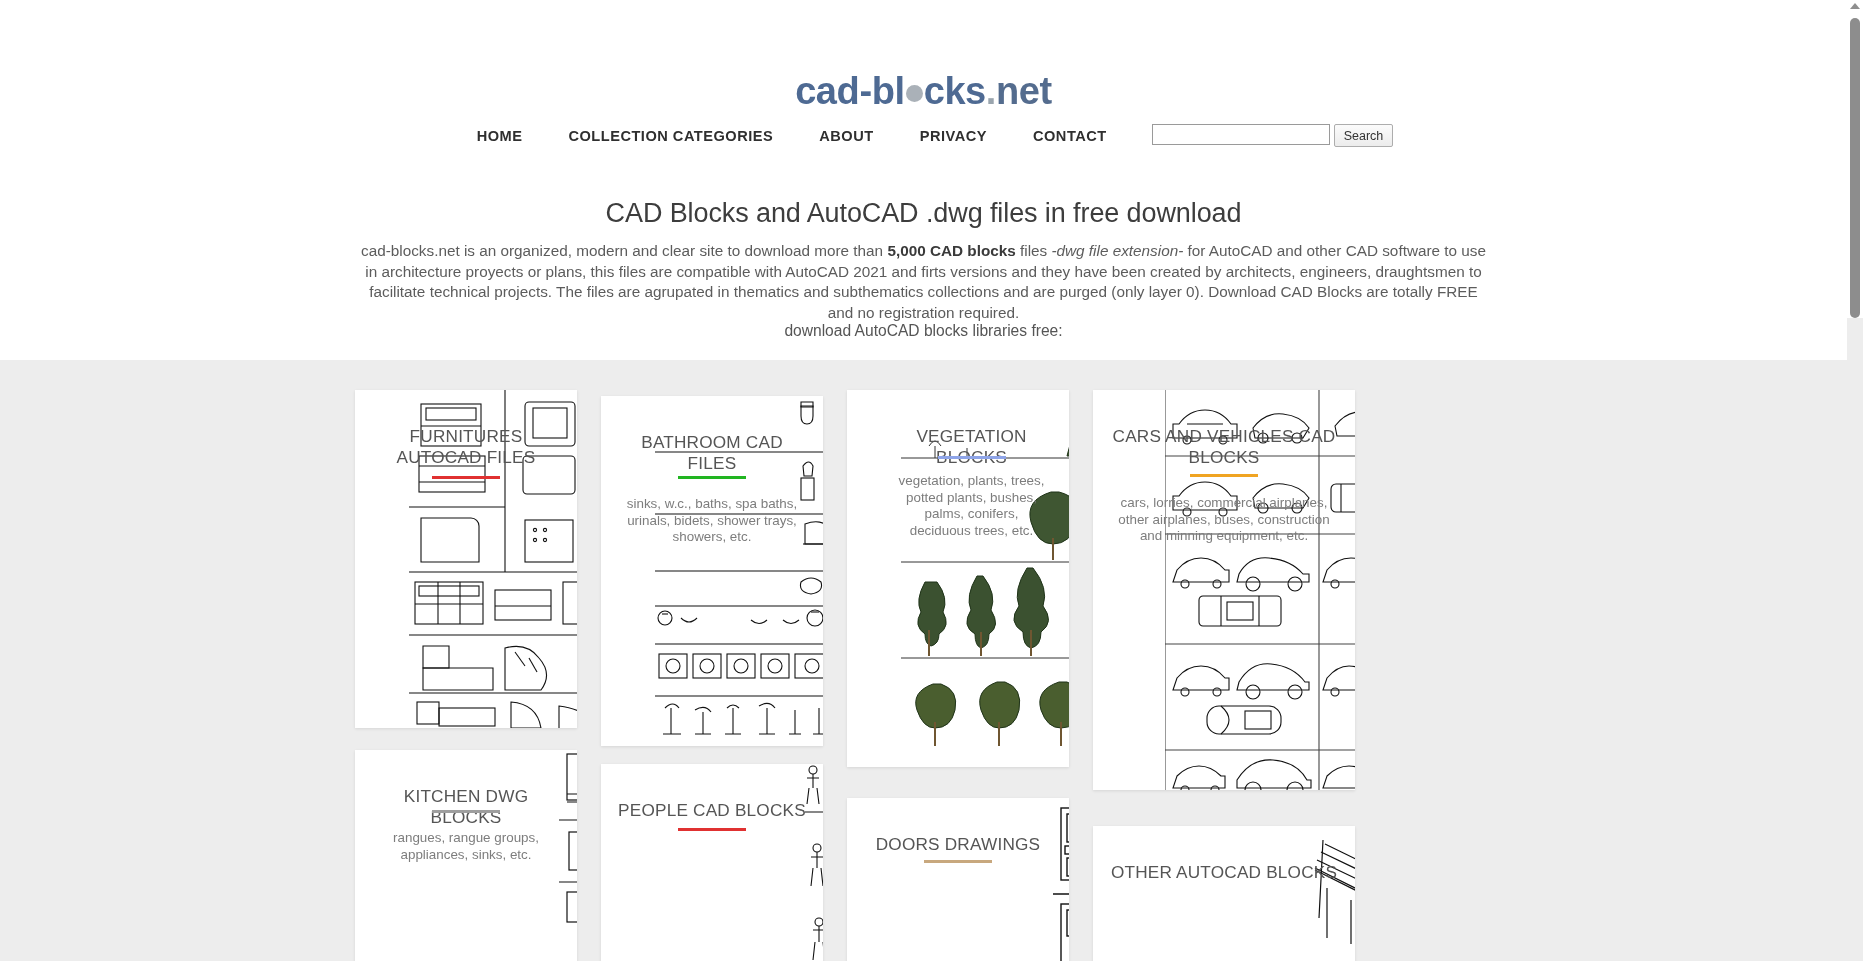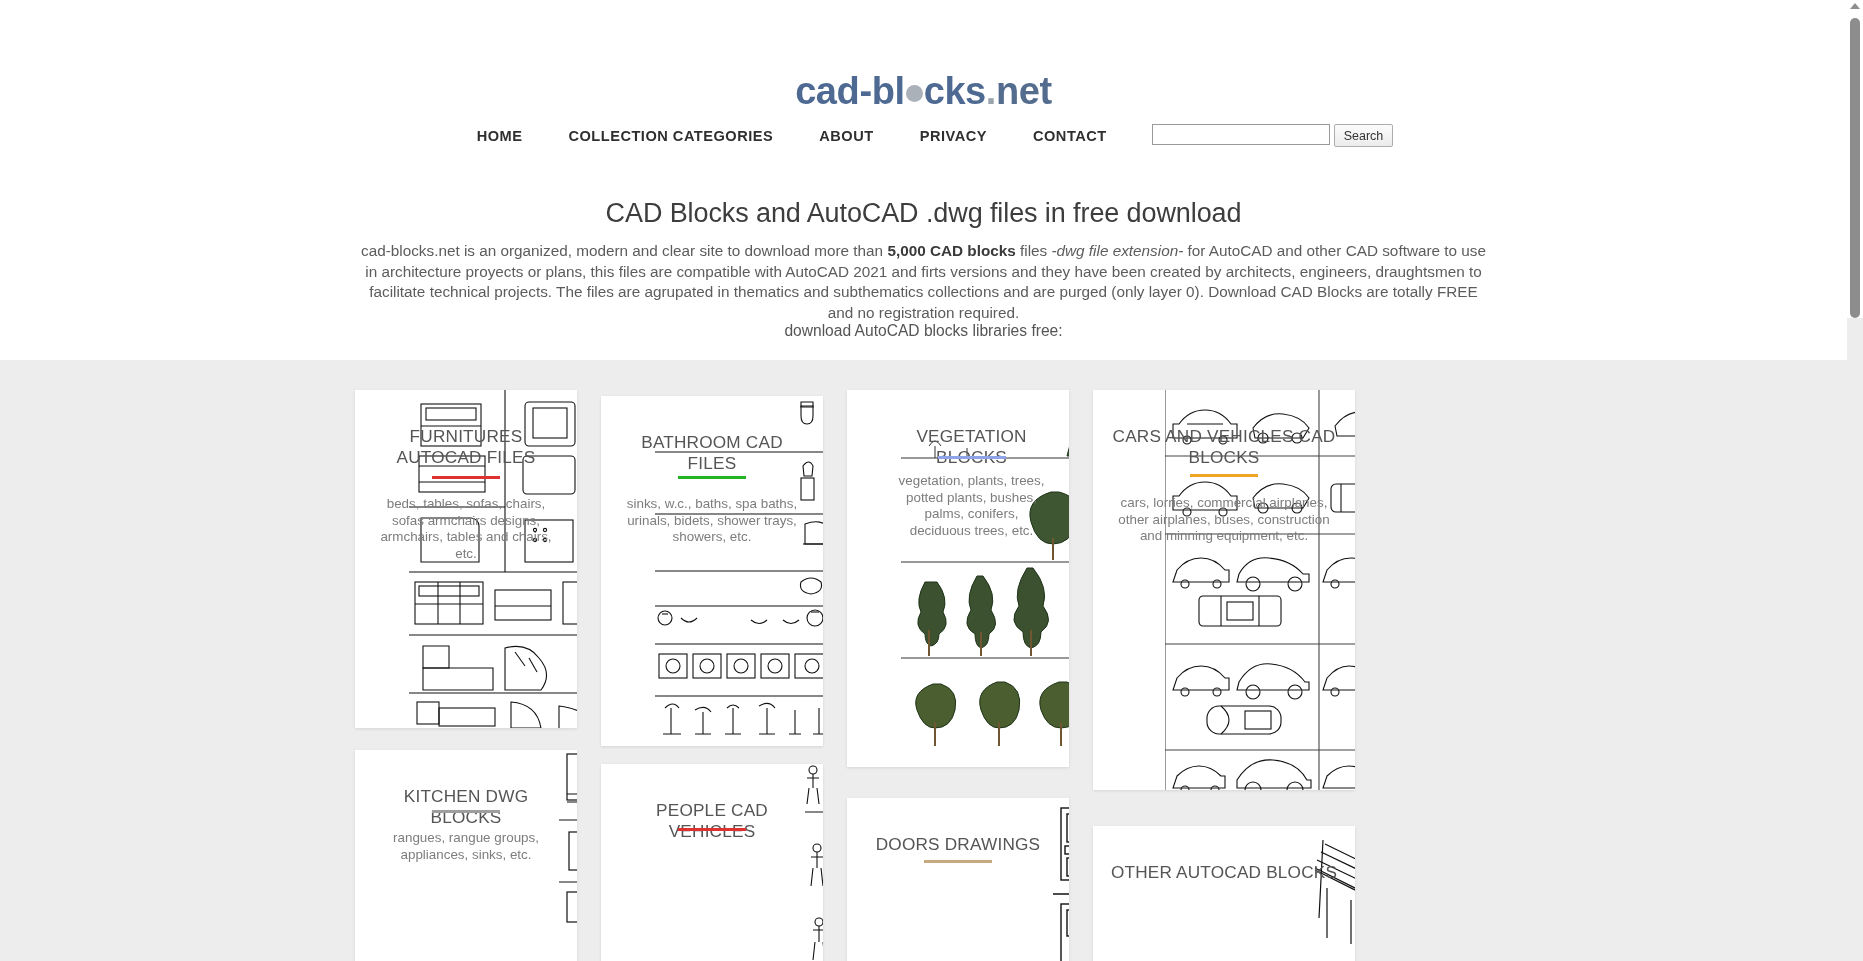--- a/index.html
+++ b/index.html
@@ -315,21 +315,20 @@
               <line x1="120" y1="268" x2="128" y2="282"></line>
 
               <rect x="8" y="312" width="22" height="22"></rect>
               <rect x="30" y="318" width="56" height="18"></rect>
               <path d="M102 312 q26 2 30 26 h-30 z"></path>
               <path d="M150 316 q32 4 36 24 h-36 z"></path>
             </g>
           </svg>
           <div class="card-title">FURNITURES AUTOCAD FILES</div>
           <div class="card-divider" style="top:86px; background:#e03131;"></div>
-          <div class="card-desc" style="top:106px;">beds, tables, sofas, chairs, sofas armchairs designs, armchairs, tables and chairs, etc.</div>
         </div>
       </div>
 
       <div class="card" style="left:246px; top:6px; width:222px; height:350px;">
         <div class="card-inner">
           <svg class="thumb" viewBox="0 0 230 350">
             <g stroke="#111" fill="none" stroke-width="1.1">
               <line x1="0" y1="56" x2="230" y2="56"></line>
               <line x1="0" y1="118" x2="230" y2="118"></line>
               <line x1="0" y1="175" x2="230" y2="175"></line>
@@ -640,21 +639,21 @@
               <g transform="translate(158,152)">
                 <circle cx="6" cy="6" r="4"></circle>
                   <path d="M6 10 v16 M0 14 h12 M2 26 l-2 18 M10 26 l2 18"></path>
               </g>
               <g transform="translate(190,156)">
                 <circle cx="6" cy="5" r="4"></circle>
                   <path d="M6 9 v16 M1 14 h10 M3 25 l-3 18 M9 25 l3 18"></path>
               </g>
             </g>
           </svg>
-          <div class="card-title">PEOPLE CAD VEHICLES</div>
+          <div class="card-title">PEOPLE CAD BLOCKS</div>
           <div class="card-divider" style="top:64px; background:#e03131;"></div>
         </div>
       </div>
 
       <div class="card" style="left:492px; top:408px; width:222px; height:192px;">
         <div class="card-inner">
           <svg class="thumb" viewBox="0 0 230 192">
             <g stroke="#111" fill="none" stroke-width="1.4">
               <rect x="160" y="10" width="38" height="72"></rect>
               <rect x="166" y="16" width="26" height="28"></rect>

